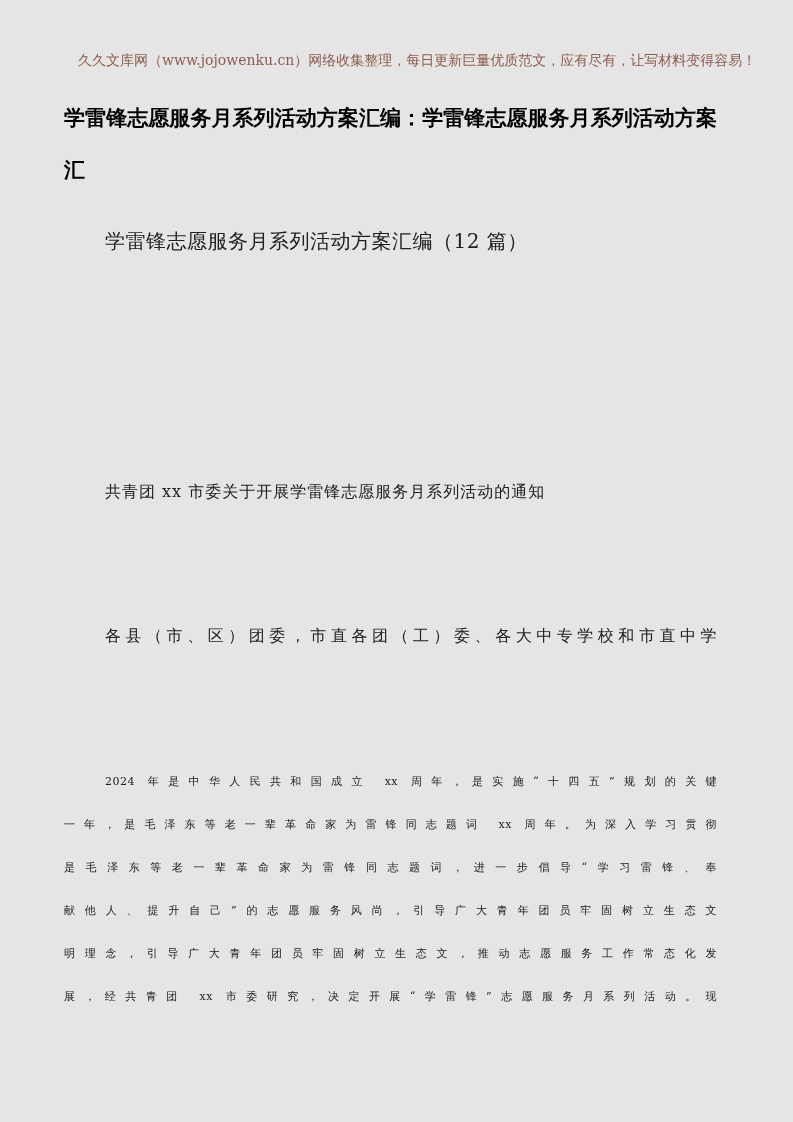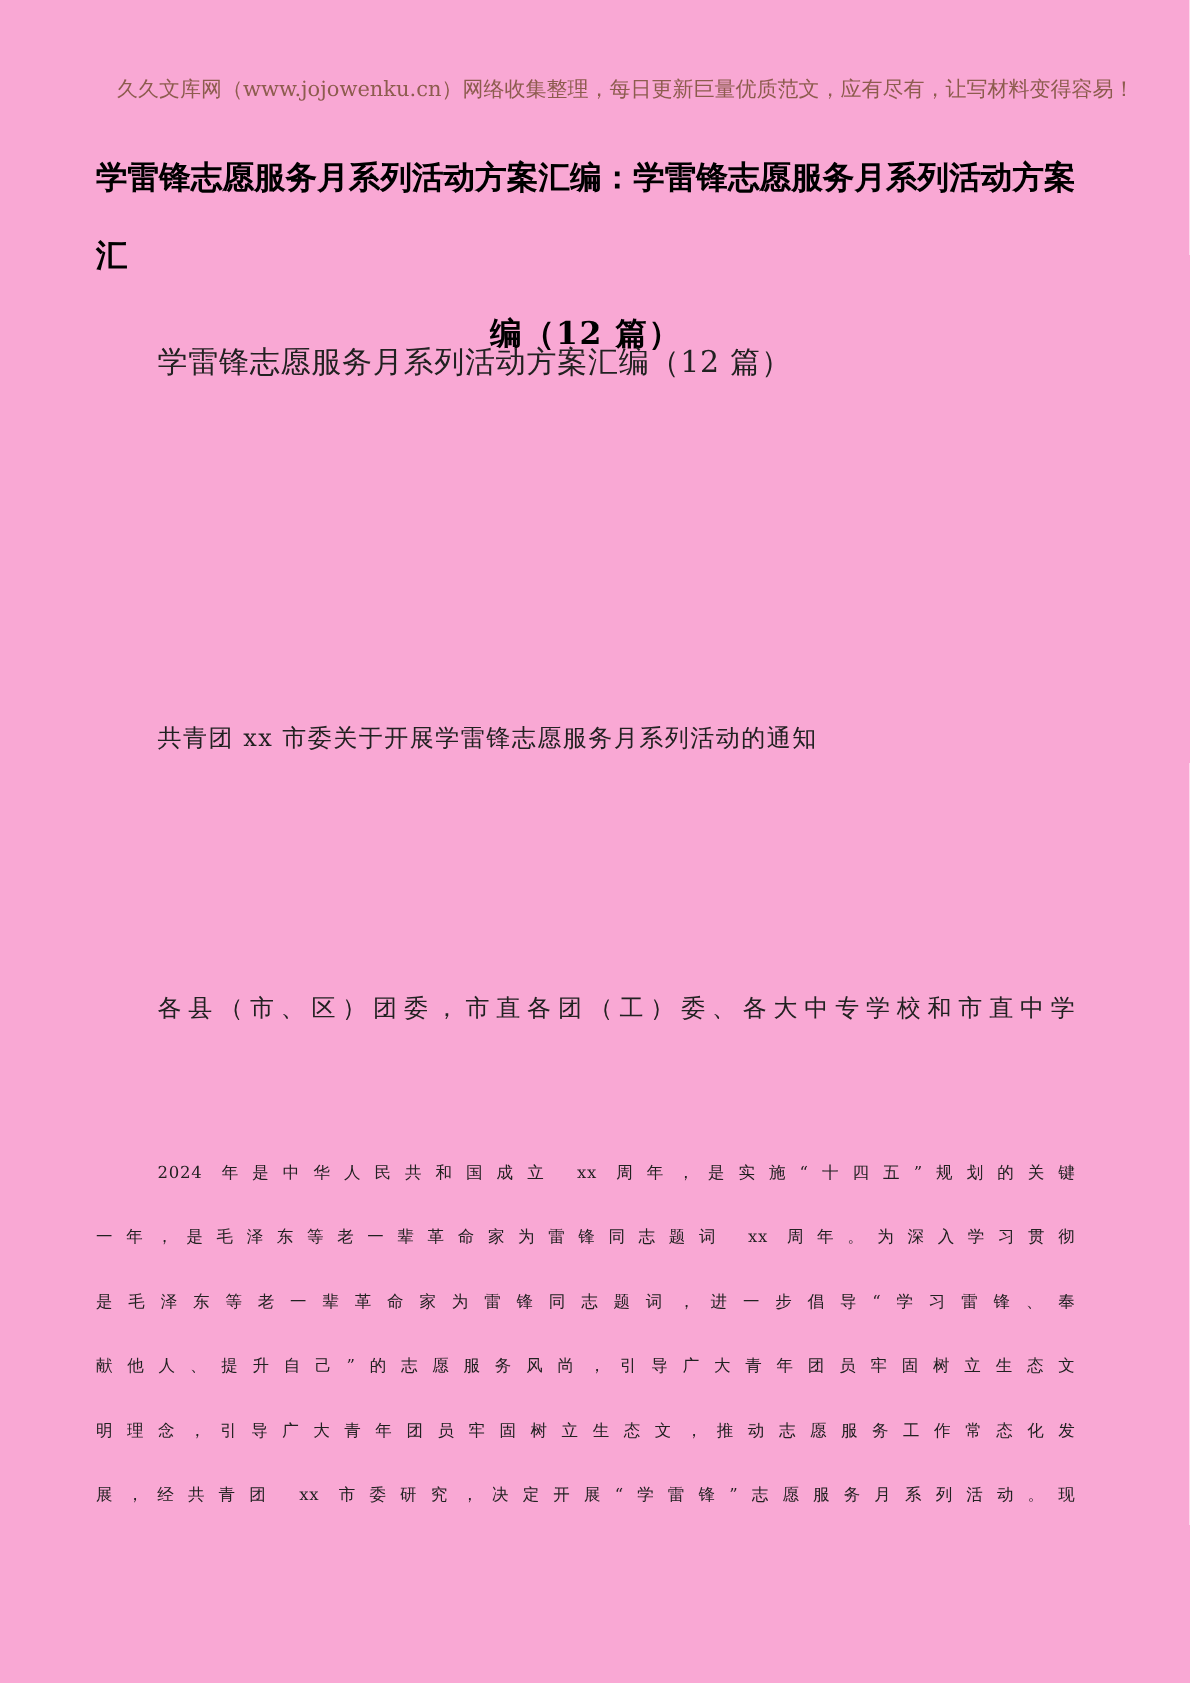--- a/index.html
+++ b/index.html
@@ -4,21 +4,21 @@
 <style>
   html, body {
     margin: 0;
     padding: 0;
     background: #ffffff;
   }
   .page {
     position: relative;
     width: 793px;
     height: 1122px;
-    background: #f9a8d4;
+    background: #e5e5e5;
     font-family: "DejaVu Serif", "Liberation Serif", serif;
     color: #212121;
     overflow: hidden;
   }
   .doc-header {
     position: absolute;
     top: 50px;
     left: 78px;
     width: 650px;
     font-size: 14px;
@@ -65,21 +65,21 @@
     left: 64px;
     width: 653px;
     margin: 0;
     font-size: 16px;
     line-height: 32px;
     letter-spacing: 1px;
     text-indent: 41px;
   }
   .salutation {
     position: absolute;
-    top: 648px;
+    top: 612px;
     left: 64px;
     width: 653px;
     font-size: 16px;
     letter-spacing: 0.5px;
   }
   .salutation .line {
     display: block;
     height: 48px;
     line-height: 48px;
   }
@@ -102,21 +102,20 @@
 </style>
 </head>
 <body>
 
 <div class="page">
 
   <div class="doc-header">久久文库网（www.jojowenku.cn）网络收集整理，每日更新巨量优质范文，应有尽有，让写材料变得容易！</div>
 
   <h1 class="doc-title">
     <span class="t-line fill">学雷锋志愿服务月系列活动方案汇编：学雷锋志愿服务月系列活动方案汇</span>
-    <span class="t-line center">编（12 篇）</span>
   </h1>
 
   <p class="subtitle">学雷锋志愿服务月系列活动方案汇编（12 篇）</p>
 
   <p class="notice-title">共青团 xx 市委关于开展学雷锋志愿服务月系列活动的通知</p>
 
   <div class="salutation">
     <span class="line fill indent">各县（市、区）团委，市直各团（工）委、各大中专学校和市直中学</span>
   </div>
 

